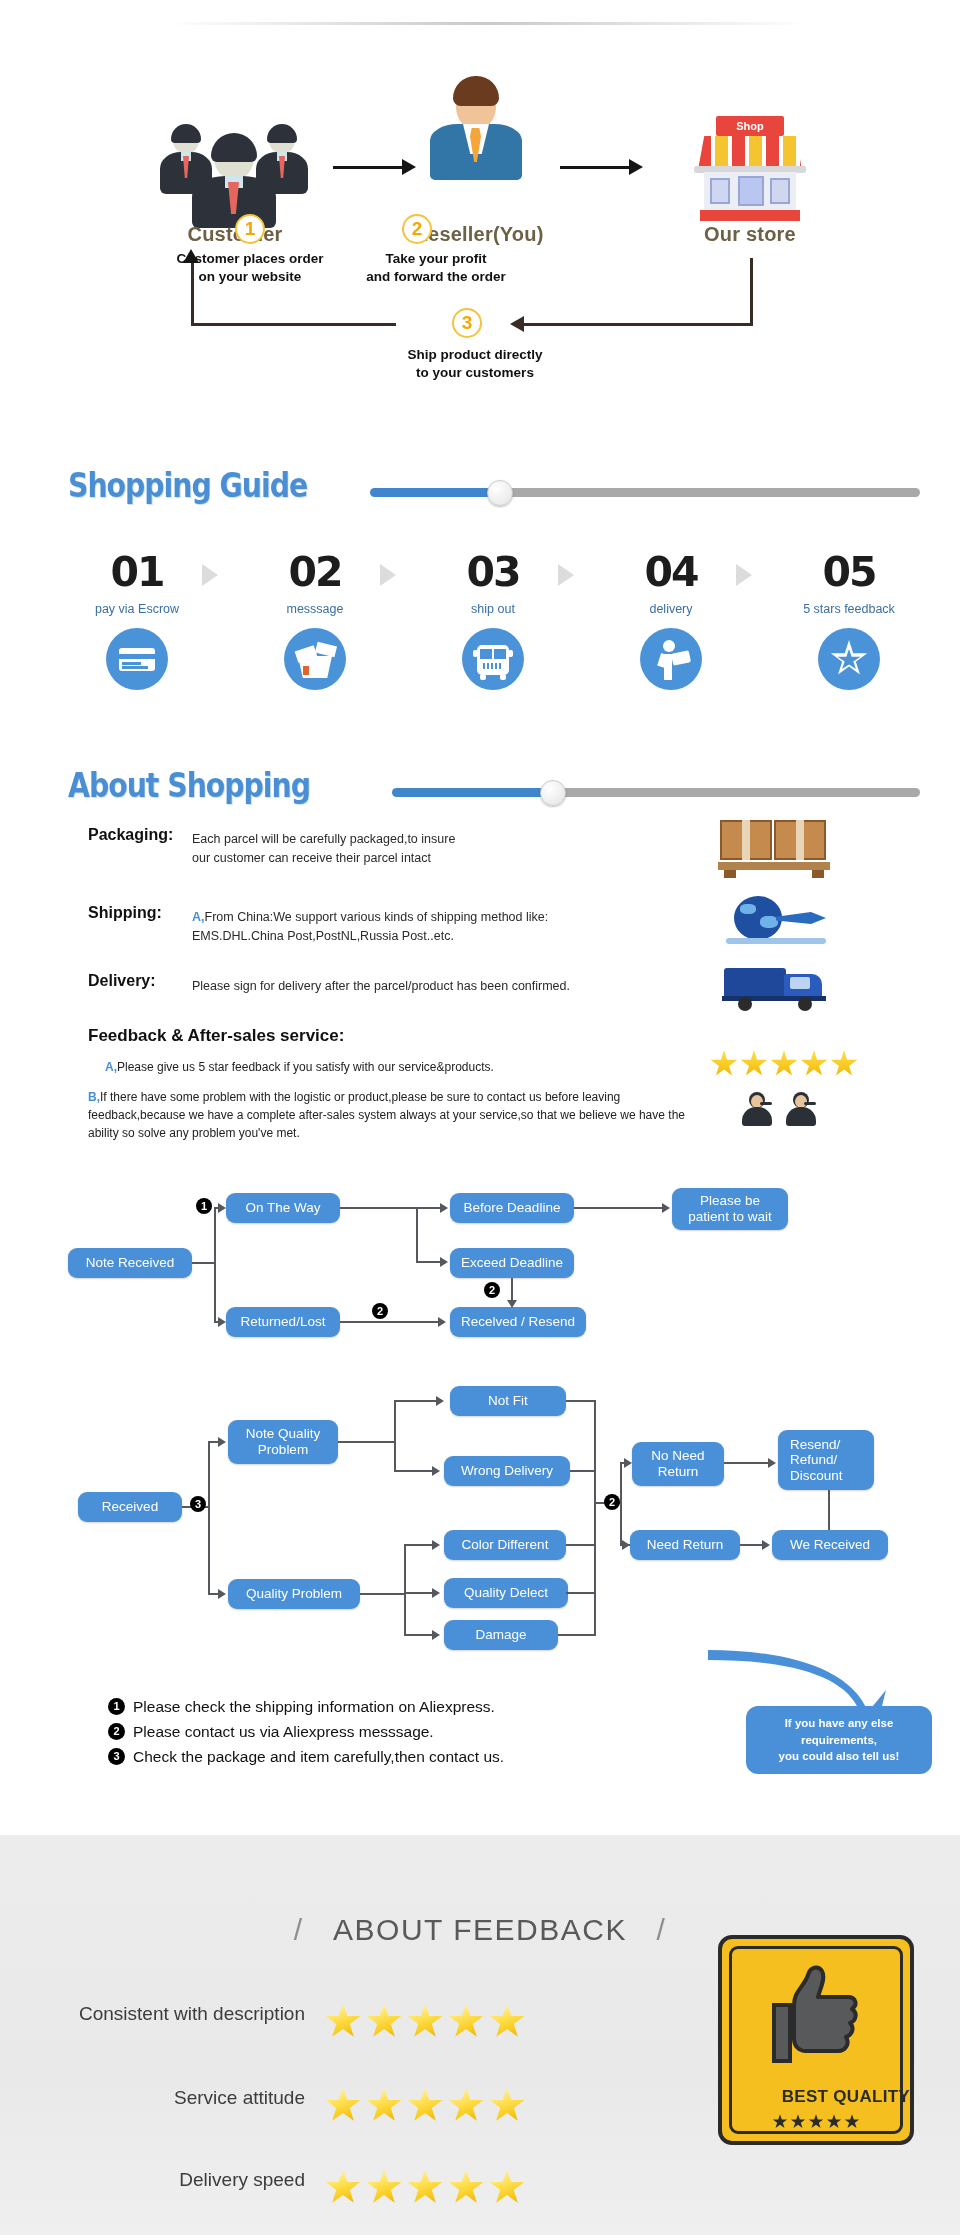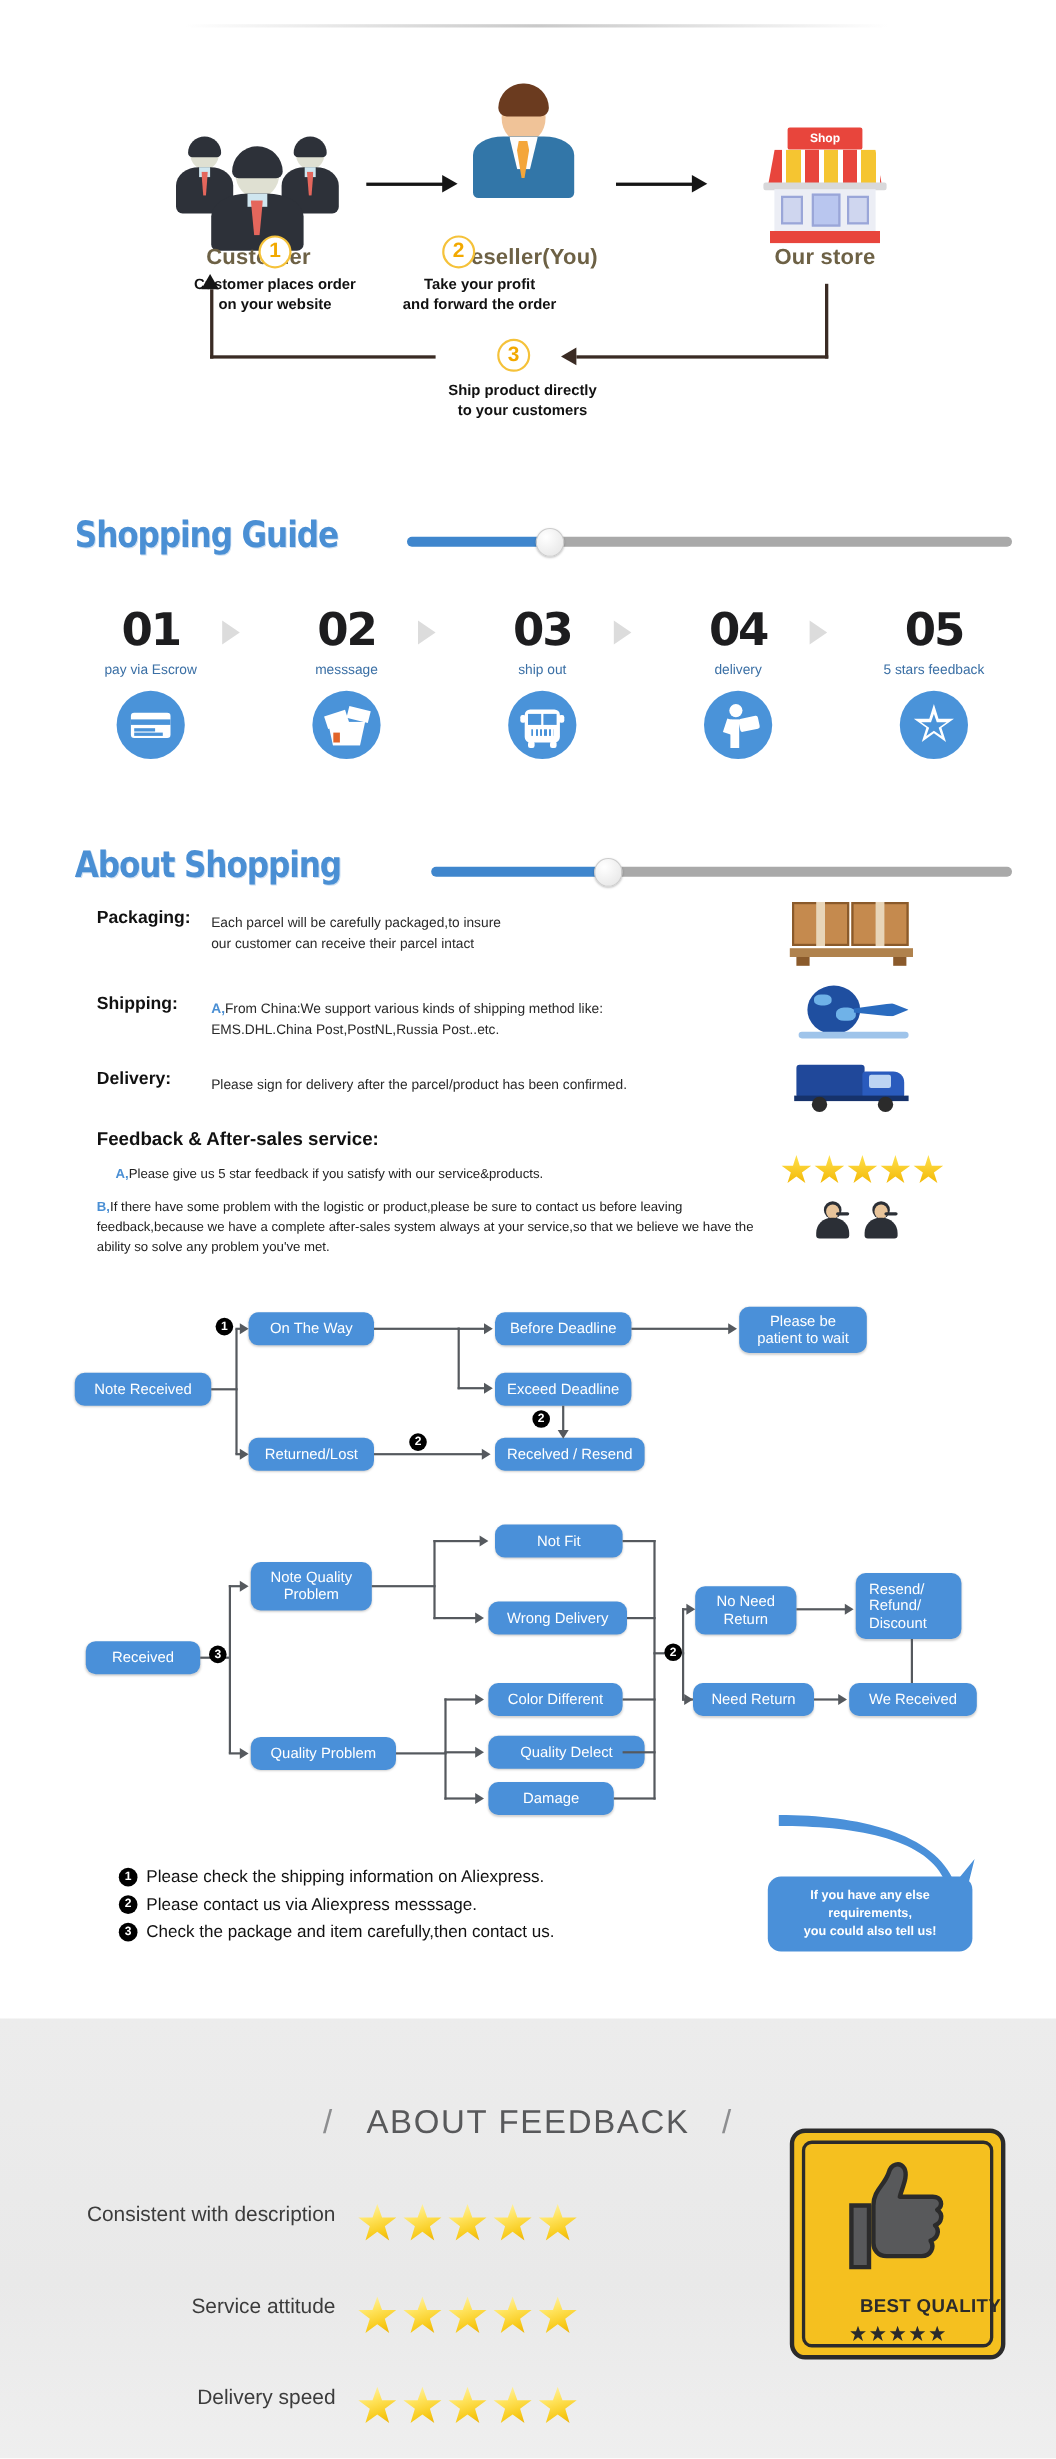--- a/index.html
+++ b/index.html
@@ -170,21 +170,21 @@
   .note .nb{
     width:17px;height:17px;border-radius:50%;background:#000;color:#fff;
     font-size:11px;font-weight:bold;display:flex;align-items:center;justify-content:center;
     flex:0 0 auto;margin-top:4px;
   }
 
   
   .bubble{
     position:absolute; background:#4a90d9; color:#fff; border-radius:12px;
     font-size:11.5px; font-weight:bold; text-align:center; line-height:1.45;
-    display:flex;align-items:center;justify-content:center;padding:6px 8px;
+    display:flex;align-items:center;justify-content:center;padding:6px 8px;margin-left:48px;
   }
   .swoosh{position:absolute;}
 
   
   .card-bottom{
     position:absolute; left:0; top:1835px; width:960px; height:400px;
     background:linear-gradient(180deg,#ececec,#e9e9e9 60%,#efefef);
   }
   .fb-title{
     position:absolute; left:0; top:78px; width:960px; text-align:center;
@@ -529,21 +529,21 @@
       </div>
 
       <div class="node" style="left:228px;top:197px;width:132px;height:30px;">Quality Problem</div>
 
       <div class="node" style="left:450px;top:4px;width:116px;height:30px;">Not Fit</div>
 
       <div class="node" style="left:444px;top:74px;width:126px;height:30px;">Wrong Delivery</div>
 
       <div class="node" style="left:444px;top:148px;width:122px;height:30px;">Color Different</div>
 
-      <div class="node" style="left:444px;top:196px;width:142px;height:30px;">Quality Delect</div>
+      <div class="node" style="left:444px;top:196px;width:124px;height:30px;">Quality Delect</div>
 
       <div class="node" style="left:444px;top:238px;width:114px;height:30px;">Damage</div>
 
       <div class="node" style="left:632px;top:60px;width:92px;height:44px;flex-direction:column;">
         <span>No Need</span>
         <span>Return</span>
       </div>
 
       <div class="node" style="left:630px;top:148px;width:110px;height:30px;">Need Return</div>
 

